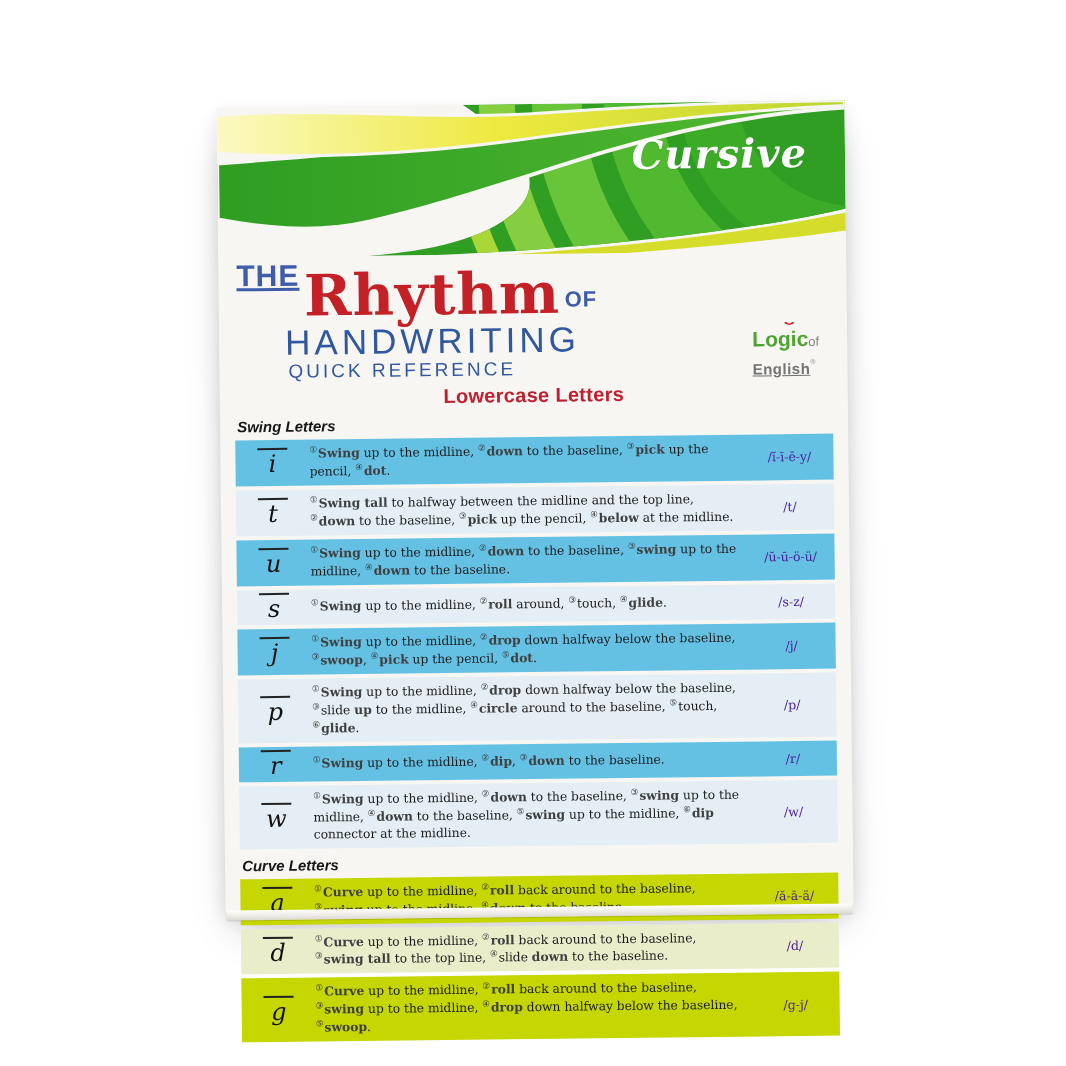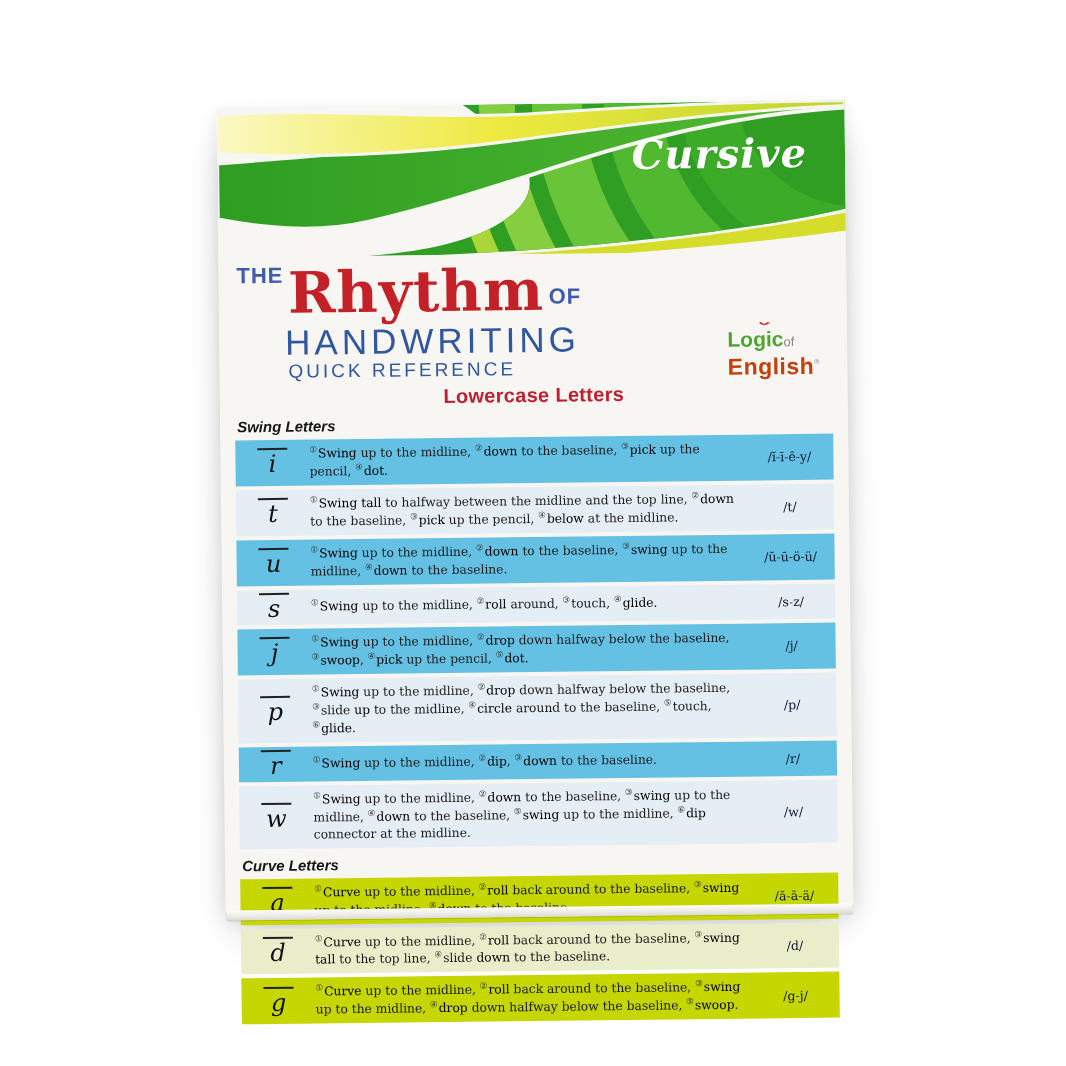--- a/index.html
+++ b/index.html
@@ -22,51 +22,51 @@
   .hdr{position:relative;width:628px;height:150px;}
   .hdr svg{position:absolute;left:0;top:0;}
   .cursive-label{
     position:absolute;right:38px;top:28px;color:#ffffff;
     font-family:"DejaVu Serif", serif;font-style:italic;font-weight:bold;
     font-size:40px;letter-spacing:1px;text-shadow:0 1px 1px rgba(0,60,0,.15);
   }
   
   .title-zone{position:relative;height:128px;padding:0 20px;}
   .t-line1{position:absolute;left:18px;top:2px;white-space:nowrap;}
-  .t-the{font-size:22px;font-weight:bold;color:#3f5cab;letter-spacing:1px;vertical-align:30px;}
+  .t-the{font-size:30px;font-weight:bold;color:#3f5cab;letter-spacing:1px;vertical-align:30px;text-decoration:underline;}
   .t-main{font-family:"DejaVu Serif", serif;font-weight:bold;color:#c32127;font-size:57px;letter-spacing:1px;}
   .t-of{font-size:22px;font-weight:bold;color:#3f5cab;letter-spacing:1px;vertical-align:6px;}
   .t-line2{position:absolute;left:66px;top:66px;font-size:35px;color:#31589e;letter-spacing:4px;font-weight:400;}
   .t-line3{position:absolute;left:69px;top:104px;font-size:19px;color:#31589e;letter-spacing:3px;font-weight:400;}
   .logo{position:absolute;right:28px;top:78px;text-align:left;line-height:20px;font-family:"Liberation Sans",sans-serif;}
   .logo-l1{font-size:21px;font-weight:bold;color:#4fa32d;color:#4da52f;}
   .logo-i{position:relative;display:inline-block;}
   .logo-breve{position:absolute;left:-4px;top:-10px;color:#d5282b;font-size:18px;transform:scaleX(1.6);}
   .logo-of{font-size:13px;color:#8a8a8a;font-weight:normal;}
-  .logo-l2{font-size:23px;font-weight:bold;color:#c2410c;letter-spacing:.5px;}
+  .logo-l2{font-size:15px;font-weight:bold;color:#737373;letter-spacing:.5px;text-decoration:underline;}
   .logo-reg{font-size:7px;color:#8a8a8a;vertical-align:10px;}
   
   .section-title{text-align:center;color:#c01f2f;font-size:20px;font-weight:bold;margin:2px 0 6px 0;letter-spacing:.3px;}
   .tablezone{padding:0 15px;}
   .group-heading{font-size:15px;font-weight:bold;font-style:italic;color:#161616;margin:8px 0 5px 2px;}
   .row{display:flex;align-items:center;margin-bottom:4px;}
   .row.blue-solid{background:#64c1e4;}
   .row.blue-pale{background:#e4eef4;}
   .row.green-solid{background:#c5d601;}
   .row.green-pale{background:#e9edca;}
   .cell-letter{flex:0 0 74px;text-align:center;padding:3px 0;}
   .glyph{
     display:inline-block;border-top:2px solid #222;min-width:30px;padding-top:1px;
     font-family:"DejaVu Serif", serif;font-style:italic;font-size:24px;color:#111;line-height:26px;
   }
   .cell-text{flex:1 1 auto;font-family:"DejaVu Serif", serif;font-size:12.3px;color:#1c1c1c;
     line-height:1.38;padding:5px 6px 5px 0;}
-  .cell-text b{font-weight:normal;color:#000000;}
+  .cell-text b{font-weight:bold;color:#404040;}
   .stepnum{font-size:8.5px;vertical-align:5px;margin-right:1px;color:#333;}
-  .cell-ph{flex:0 0 88px;text-align:center;font-family:"DejaVu Serif", serif;font-size:12.5px;color:#0f172a;}
+  .cell-ph{flex:0 0 88px;text-align:center;font-family:"DejaVu Serif", serif;font-size:12.5px;color:#4c1d95;}
 </style>
 </head>
 <body>
 
 <div class="card">
 
   <div class="hdr">
     <svg width="628" height="150" viewBox="0 0 628 150" preserveAspectRatio="none">
       <defs>
         <linearGradient id="gYellow" x1="0" y1="0" x2="1" y2="0">

